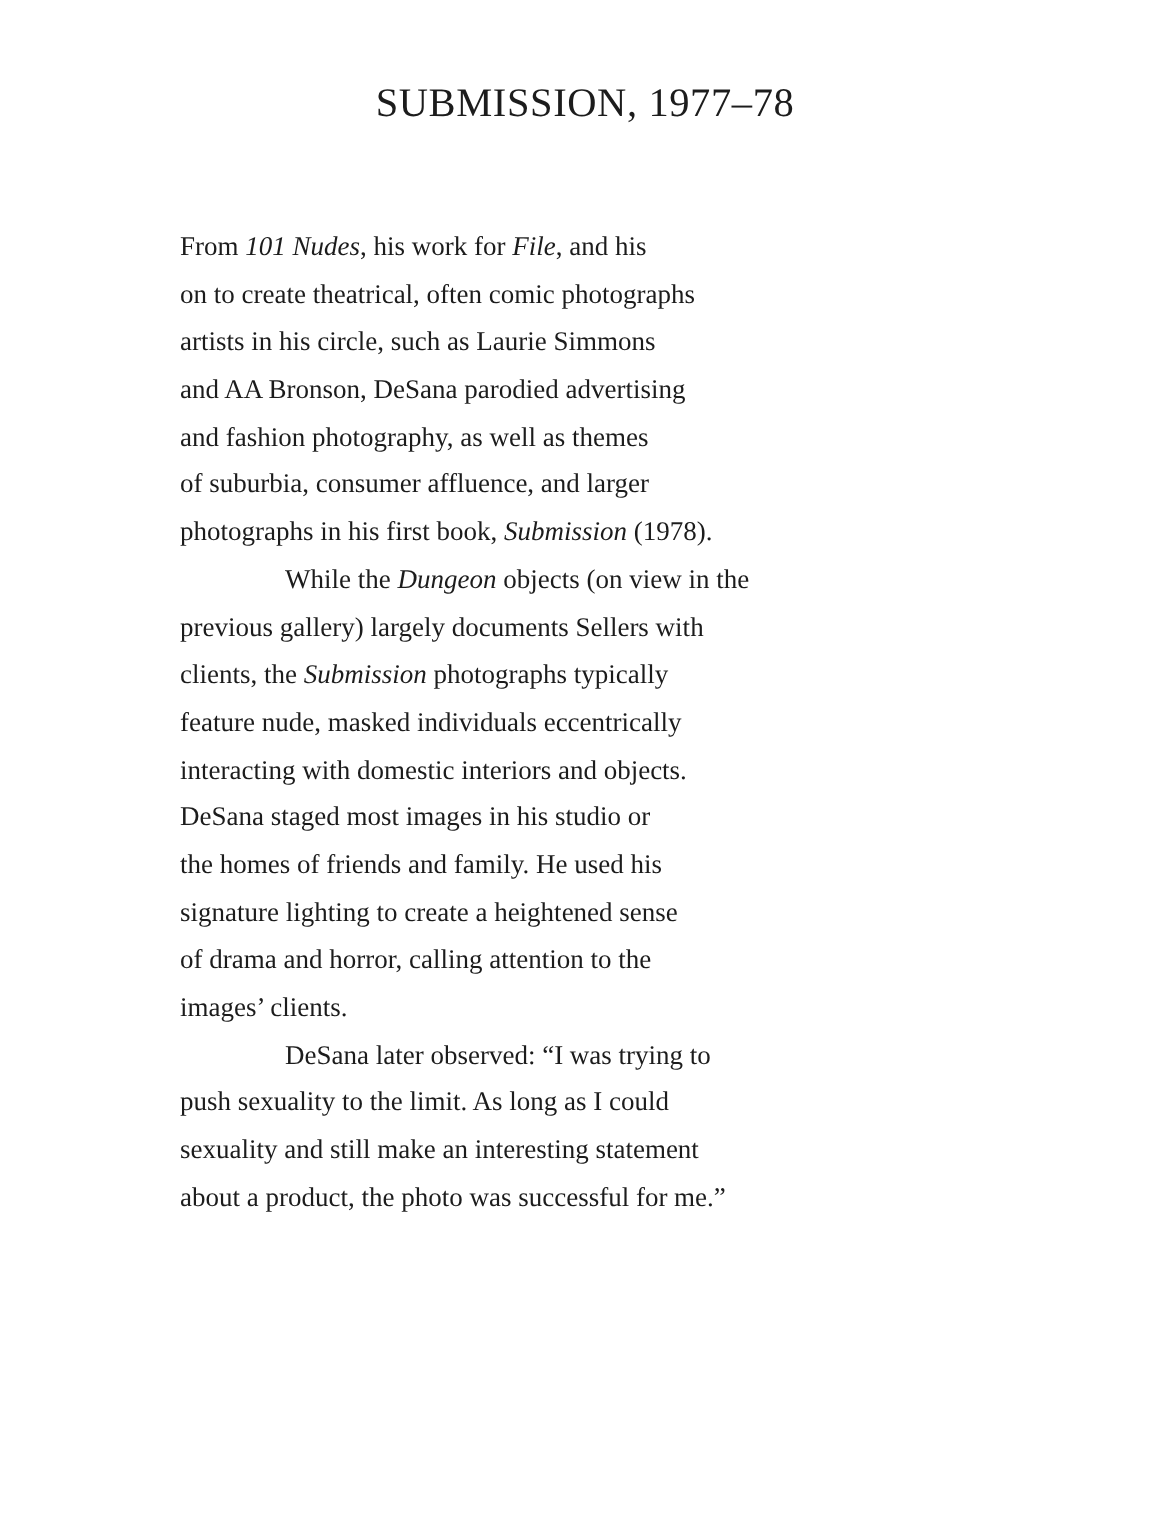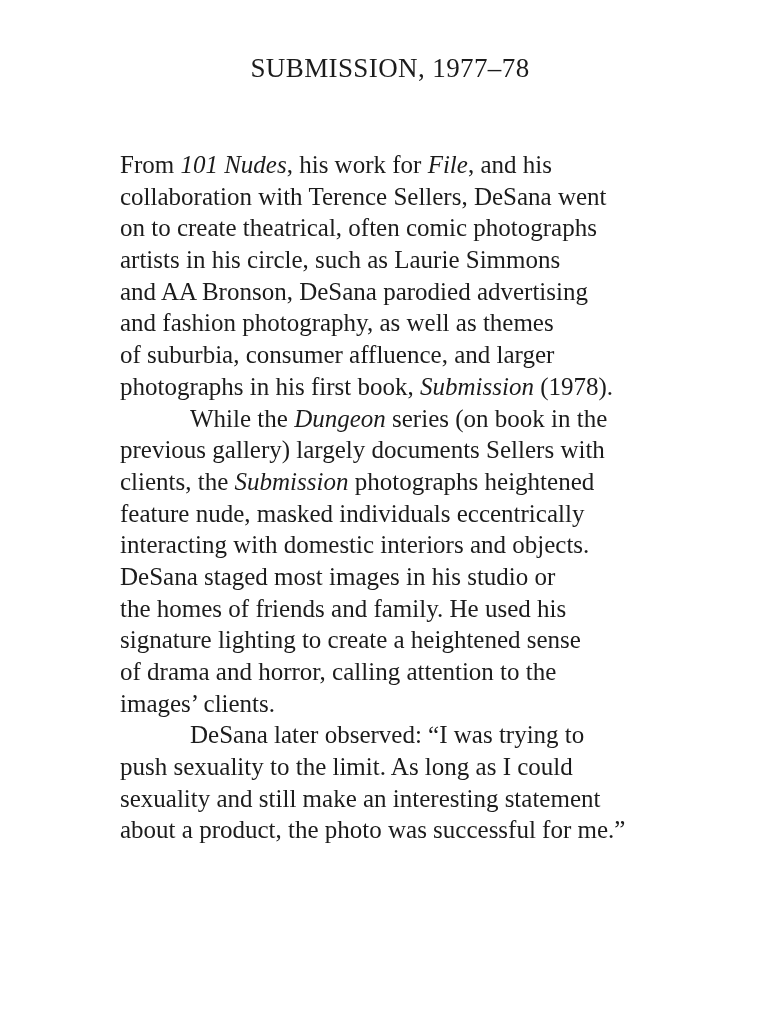--- a/index.html
+++ b/index.html
@@ -25,21 +25,21 @@
     width: 540px;
     margin: 0 0 64px 0;
     font-size: 27px;
     font-weight: 400;
     line-height: 34px;
     letter-spacing: 0.4px;
     text-align: center;
     white-space: nowrap;
   }
   .article {
-    font-size: 25px;
+    font-size: 18px;
     line-height: 31.7px;
     font-weight: 400;
   }
   .line {
     white-space: nowrap;
     height: 31.7px;
   }
   .line.indent {
     padding-left: 70px;
   }
@@ -47,30 +47,29 @@
     font-style: italic;
   }
 </style>
 </head>
 <body>
 
 <div class="page">
   <h1 class="title">SUBMISSION, 1977–78</h1>
   <div class="article">
       <div class="line"><span class="run-normal">From </span><span class="run-italic">101 Nudes</span><span class="run-normal">, his work for </span><span class="run-italic">File</span><span class="run-normal">, and his</span></div>
-      <div class="line"><span class="run-normal">collaboration with Terence Sellers, DeSana went</span></div>
       <div class="line"><span class="run-normal">on to create theatrical, often comic photographs</span></div>
       <div class="line"><span class="run-normal">artists in his circle, such as Laurie Simmons</span></div>
       <div class="line"><span class="run-normal">and AA Bronson, DeSana parodied advertising</span></div>
       <div class="line"><span class="run-normal">and fashion photography, as well as themes</span></div>
       <div class="line"><span class="run-normal">of suburbia, consumer affluence, and larger</span></div>
       <div class="line"><span class="run-normal">photographs in his first book, </span><span class="run-italic">Submission</span><span class="run-normal"> (1978).</span></div>
-      <div class="line indent"><span class="run-normal">While the </span><span class="run-italic">Dungeon</span><span class="run-normal"> series (on book in the</span></div>
+      <div class="line indent"><span class="run-normal">While the </span><span class="run-italic">Dungeon</span><span class="run-normal"> objects (on view in the</span></div>
       <div class="line"><span class="run-normal">previous gallery) largely documents Sellers with</span></div>
-      <div class="line"><span class="run-normal">clients, the </span><span class="run-italic">Submission</span><span class="run-normal"> photographs heightened</span></div>
+      <div class="line"><span class="run-normal">clients, the </span><span class="run-italic">Submission</span><span class="run-normal"> photographs typically</span></div>
       <div class="line"><span class="run-normal">feature nude, masked individuals eccentrically</span></div>
       <div class="line"><span class="run-normal">interacting with domestic interiors and objects.</span></div>
       <div class="line"><span class="run-normal">DeSana staged most images in his studio or</span></div>
       <div class="line"><span class="run-normal">the homes of friends and family. He used his</span></div>
       <div class="line"><span class="run-normal">signature lighting to create a heightened sense</span></div>
       <div class="line"><span class="run-normal">of drama and horror, calling attention to the</span></div>
       <div class="line"><span class="run-normal">images’ clients.</span></div>
       <div class="line indent"><span class="run-normal">DeSana later observed: “I was trying to</span></div>
       <div class="line"><span class="run-normal">push sexuality to the limit. As long as I could</span></div>
       <div class="line"><span class="run-normal">sexuality and still make an interesting statement</span></div>

